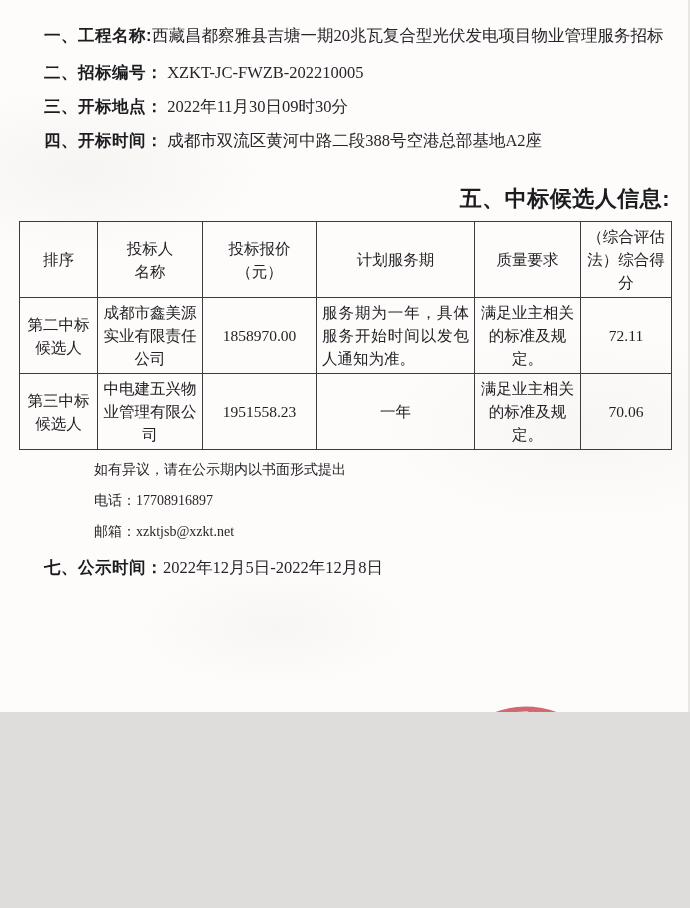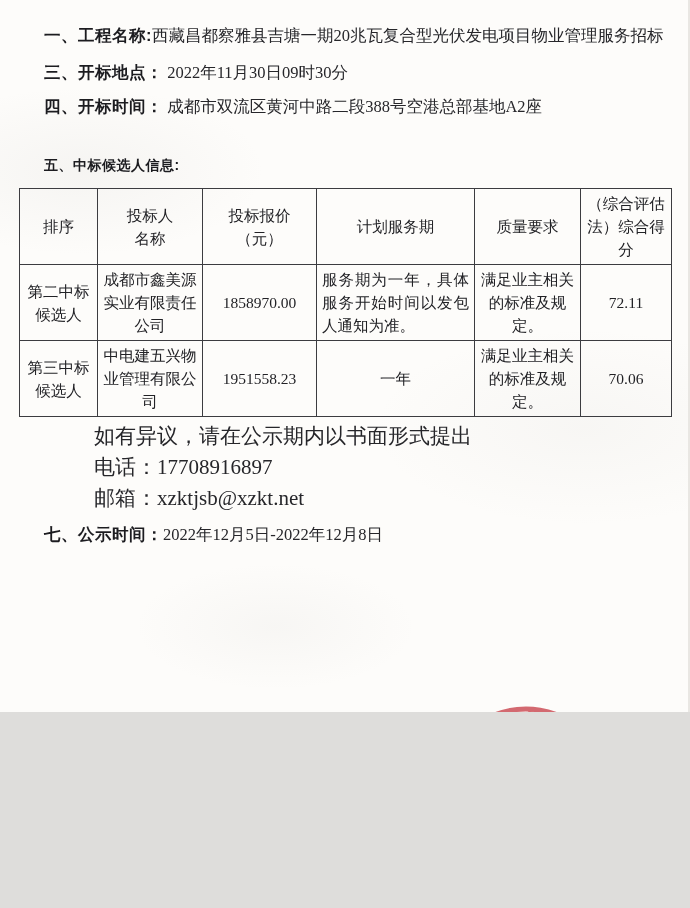--- a/index.html
+++ b/index.html
@@ -16,58 +16,59 @@
     border-right:2px solid #e9e7e3;
   }
   .sec { margin:0; font-size:16.5px; line-height:28px; }
   .sec.wraptitle { line-height:35px; }
   .gap { margin-top:5px; }
   .sec b, .boldhead {
     font-family:"Liberation Sans","DejaVu Sans",sans-serif;
     font-weight:700; color:#1c1c20; letter-spacing:.5px;
   }
   .note-line { display:block; margin-left:108px; line-height:28px; }
-  .h5 { margin-top:30px; font-size:14px; line-height:28px; }
+  .h5 { margin-top:30px; font-size:22px; line-height:28px;text-align:right; }
 
   table.cand {
     border-collapse:collapse; table-layout:fixed; width:652px;
     margin:8px 0 0 -25px; text-align:center; font-size:15.5px;
     color:#222226;
   }
   table.cand th, table.cand td {
     border:1.6px solid #3c3c40; padding:3px 5px; line-height:23px;
     overflow:hidden;
   }
   table.cand th { font-weight:400; white-space:pre-line; height:66px; }
   table.cand tbody tr { height:64px; }
   table.cand tbody tr:first-child { height:66px; }
   td.justify { text-align:justify; padding:3px 10px; }
 
   .obj-title { margin-top:10px; }
   .obj-lines { margin:4px 0 0 50px; }
-  .obj-lines p { margin:0; font-size:21px; line-height:31px; }
+  .obj-lines p { margin:0; font-size:14px; line-height:31px; }
   .publicity { margin-top:6px; }
 
   .footer-company {
     position:absolute; left:407px; top:806px; z-index:3;
     font-size:17px; letter-spacing:1px; color:#1f1f23;
   }
   .footer-date {
     position:absolute; left:489px; top:840px; z-index:3;
     font-size:22px; letter-spacing:1px; color:#1f1f23;
   }
   .seal { position:absolute; left:434px; top:702px; z-index:2; }
 </style>
 </head>
 <body>
 
 <div class="page">
 
   <p class="sec wraptitle"><b>一、工程名称:</b><span>西藏昌都察雅县吉塘一期20兆瓦复合型光伏发电项目物业管理服务招标</span></p>
 
+  <p class="sec gap"><b>二、招标编号：</b> <span>XZKT-JC-FWZB-202210005</span></p>
 
   <p class="sec gap"><b>三、开标地点：</b> <span>2022年11月30日09时30分</span></p>
 
   <p class="sec gap"><b>四、开标时间：</b> <span>成都市双流区黄河中路二段388号空港总部基地A2座</span></p>
 
   <p class="sec h5"><b class="boldhead">五、中标候选人信息:</b></p>
 
   <table class="cand">
     <colgroup>
       <col style="width:78px">

